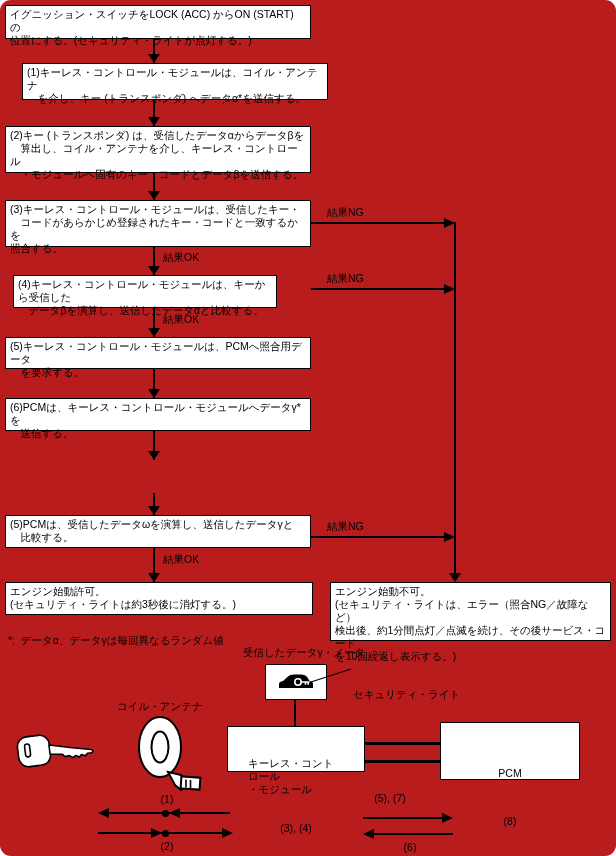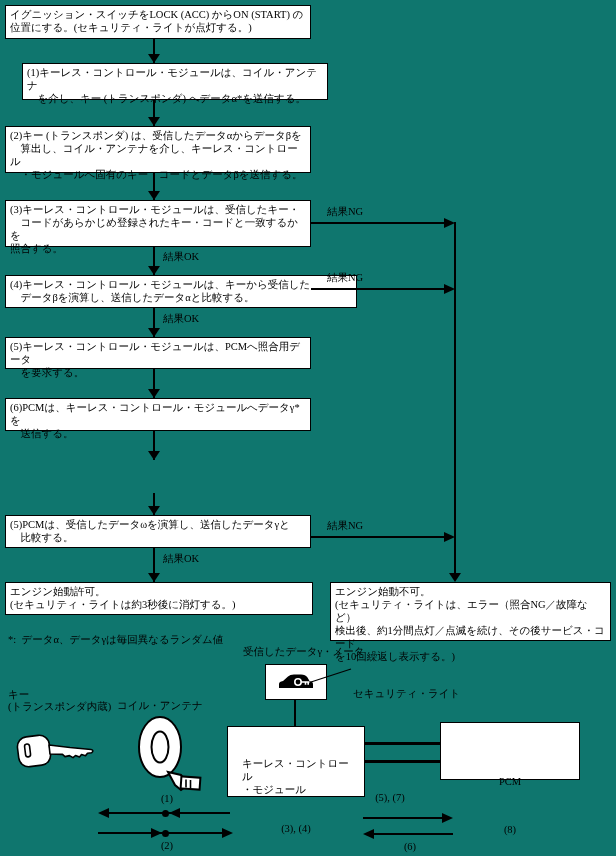--- a/index.html
+++ b/index.html
@@ -1,17 +1,17 @@
 <!DOCTYPE html>
 <html><head>
 <meta charset="utf-8">
 <style>
   html,body{margin:0;padding:0;background:#fff;}
-  .canvas{position:relative;width:616px;height:856px;background:#0f766e;overflow:hidden;
-          font-family:Liberation Serif, serif;color:#000;}
+  .canvas{position:relative;width:616px;height:856px;background:#b91c1c;overflow:hidden;
+          font-family:Liberation Sans, sans-serif;color:#000;border-radius:11px;}
   .box{position:absolute;border:1.5px solid #000;background:#fff;box-sizing:border-box;
        font-size:10.5px;line-height:13px;padding:2px 4px;white-space:pre-wrap;}
   .lbl{position:absolute;font-size:10.5px;line-height:12px;white-space:pre-wrap;}
   .vline,.hline{position:absolute;background:#000;}
   .vline{width:2px;}
   .hline{height:2px;}
   .busline{position:absolute;background:#000;height:3px;}
   .varr{position:absolute;width:2px;background:#000;}
   .varr::after{content:"";position:absolute;left:-5px;bottom:0;width:0;height:0;
        border-left:6px solid transparent;border-right:6px solid transparent;border-top:9px solid #000;}
@@ -42,21 +42,21 @@
 　算出し、コイル・アンテナを介し、キーレス・コントロール
 　・モジュールへ固有のキー・コードとデータβを送信する。</div>
   <div class="varr" style="left:153px;top:173px;height:27px"></div>
 
   <div class="box" style="left:5px;top:200px;width:306px;height:47px">(3)キーレス・コントロール・モジュールは、受信したキー・
 　コードがあらかじめ登録されたキー・コードと一致するかを
 照合する。</div>
   <div class="varr" style="left:153px;top:247px;height:28px"></div>
   <div class="lbl" style="left:163px;top:251px">結果OK</div>
 
-  <div class="box" style="left:5px;top:275px;width:352px;height:33px">(4)キーレス・コントロール・モジュールは、キーから受信した
+  <div class="box" style="left:13px;top:275px;width:264px;height:33px">(4)キーレス・コントロール・モジュールは、キーから受信した
 　データβを演算し、送信したデータαと比較する。</div>
   <div class="varr" style="left:153px;top:308px;height:29px"></div>
   <div class="lbl" style="left:163px;top:313px">結果OK</div>
 
   <div class="box" style="left:5px;top:337px;width:306px;height:32px">(5)キーレス・コントロール・モジュールは、PCMへ照合用データ
 　を要求する。</div>
   <div class="varr" style="left:153px;top:369px;height:29px"></div>
 
   <div class="box" style="left:5px;top:398px;width:306px;height:33px">(6)PCMは、キーレス・コントロール・モジュールへデータγ*を
 　送信する。</div>
@@ -104,37 +104,35 @@
     </svg>
   </div>
 
   <svg style="position:absolute;left:310px;top:666px" width="42" height="18">
     <line x1="1" y1="16" x2="41" y2="3" stroke="#000" stroke-width="1.3"></line>
   </svg>
   <div class="lbl" style="left:353px;top:688px">セキュリティ・ライト</div>
 
   <div class="vline" style="left:294px;top:700px;height:26px"></div>
 
-  <div class="box" style="left:227px;top:726px;width:138px;height:71px;padding:4px 14px">
+  <div class="box" style="left:227px;top:726px;width:138px;height:46px;padding:4px 20px">
     <div>キーレス・コントロール
 ・モジュール</div>
     <div class="ctr">(3), (4)</div>
     <div class="ctr">(7)</div>
   </div>
 
   <div class="busline" style="left:365px;top:742px;width:75px"></div>
   <div class="busline" style="left:365px;top:760px;width:75px"></div>
 
   <div class="box ctr" style="left:440px;top:722px;width:140px;height:58px">
-    <div style="margin-top:24px">PCM</div>
+    <div style="margin-top:16px">PCM</div>
     <div style="margin-top:9px">(8)</div>
   </div>
 
-  <div class="lbl" style="left:8px;top:689px">キー
-(トランスポンダ内蔵)</div>
   <svg style="position:absolute;left:14px;top:728px" width="84" height="46" viewBox="0 0 84 46">
     <g stroke="#000" fill="#fff" stroke-width="1.6" stroke-linejoin="round">
       <rect x="4" y="8" width="32" height="30" rx="10" transform="rotate(-7 20 23)"></rect>
       <rect x="11" y="16" width="5" height="13" rx="2.5" transform="rotate(-7 13 22)"></rect>
       <path d="M35 17 L56 19.5 L77 21.5 Q80.5 22.5 77.5 24.8 L73.5 25.2 L71.5 27.8 L67.5 26.6 L65.5 29 L61.5 27.5 L59 29.6 L55.5 27.6 L51 28.6 L48.5 26.4 L36 26 Z"></path>
     </g>
   </svg>
 
   <div class="lbl" style="left:117px;top:700px">コイル・アンテナ</div>
   <svg style="position:absolute;left:132px;top:714px" width="74" height="84" viewBox="0 0 74 84">

